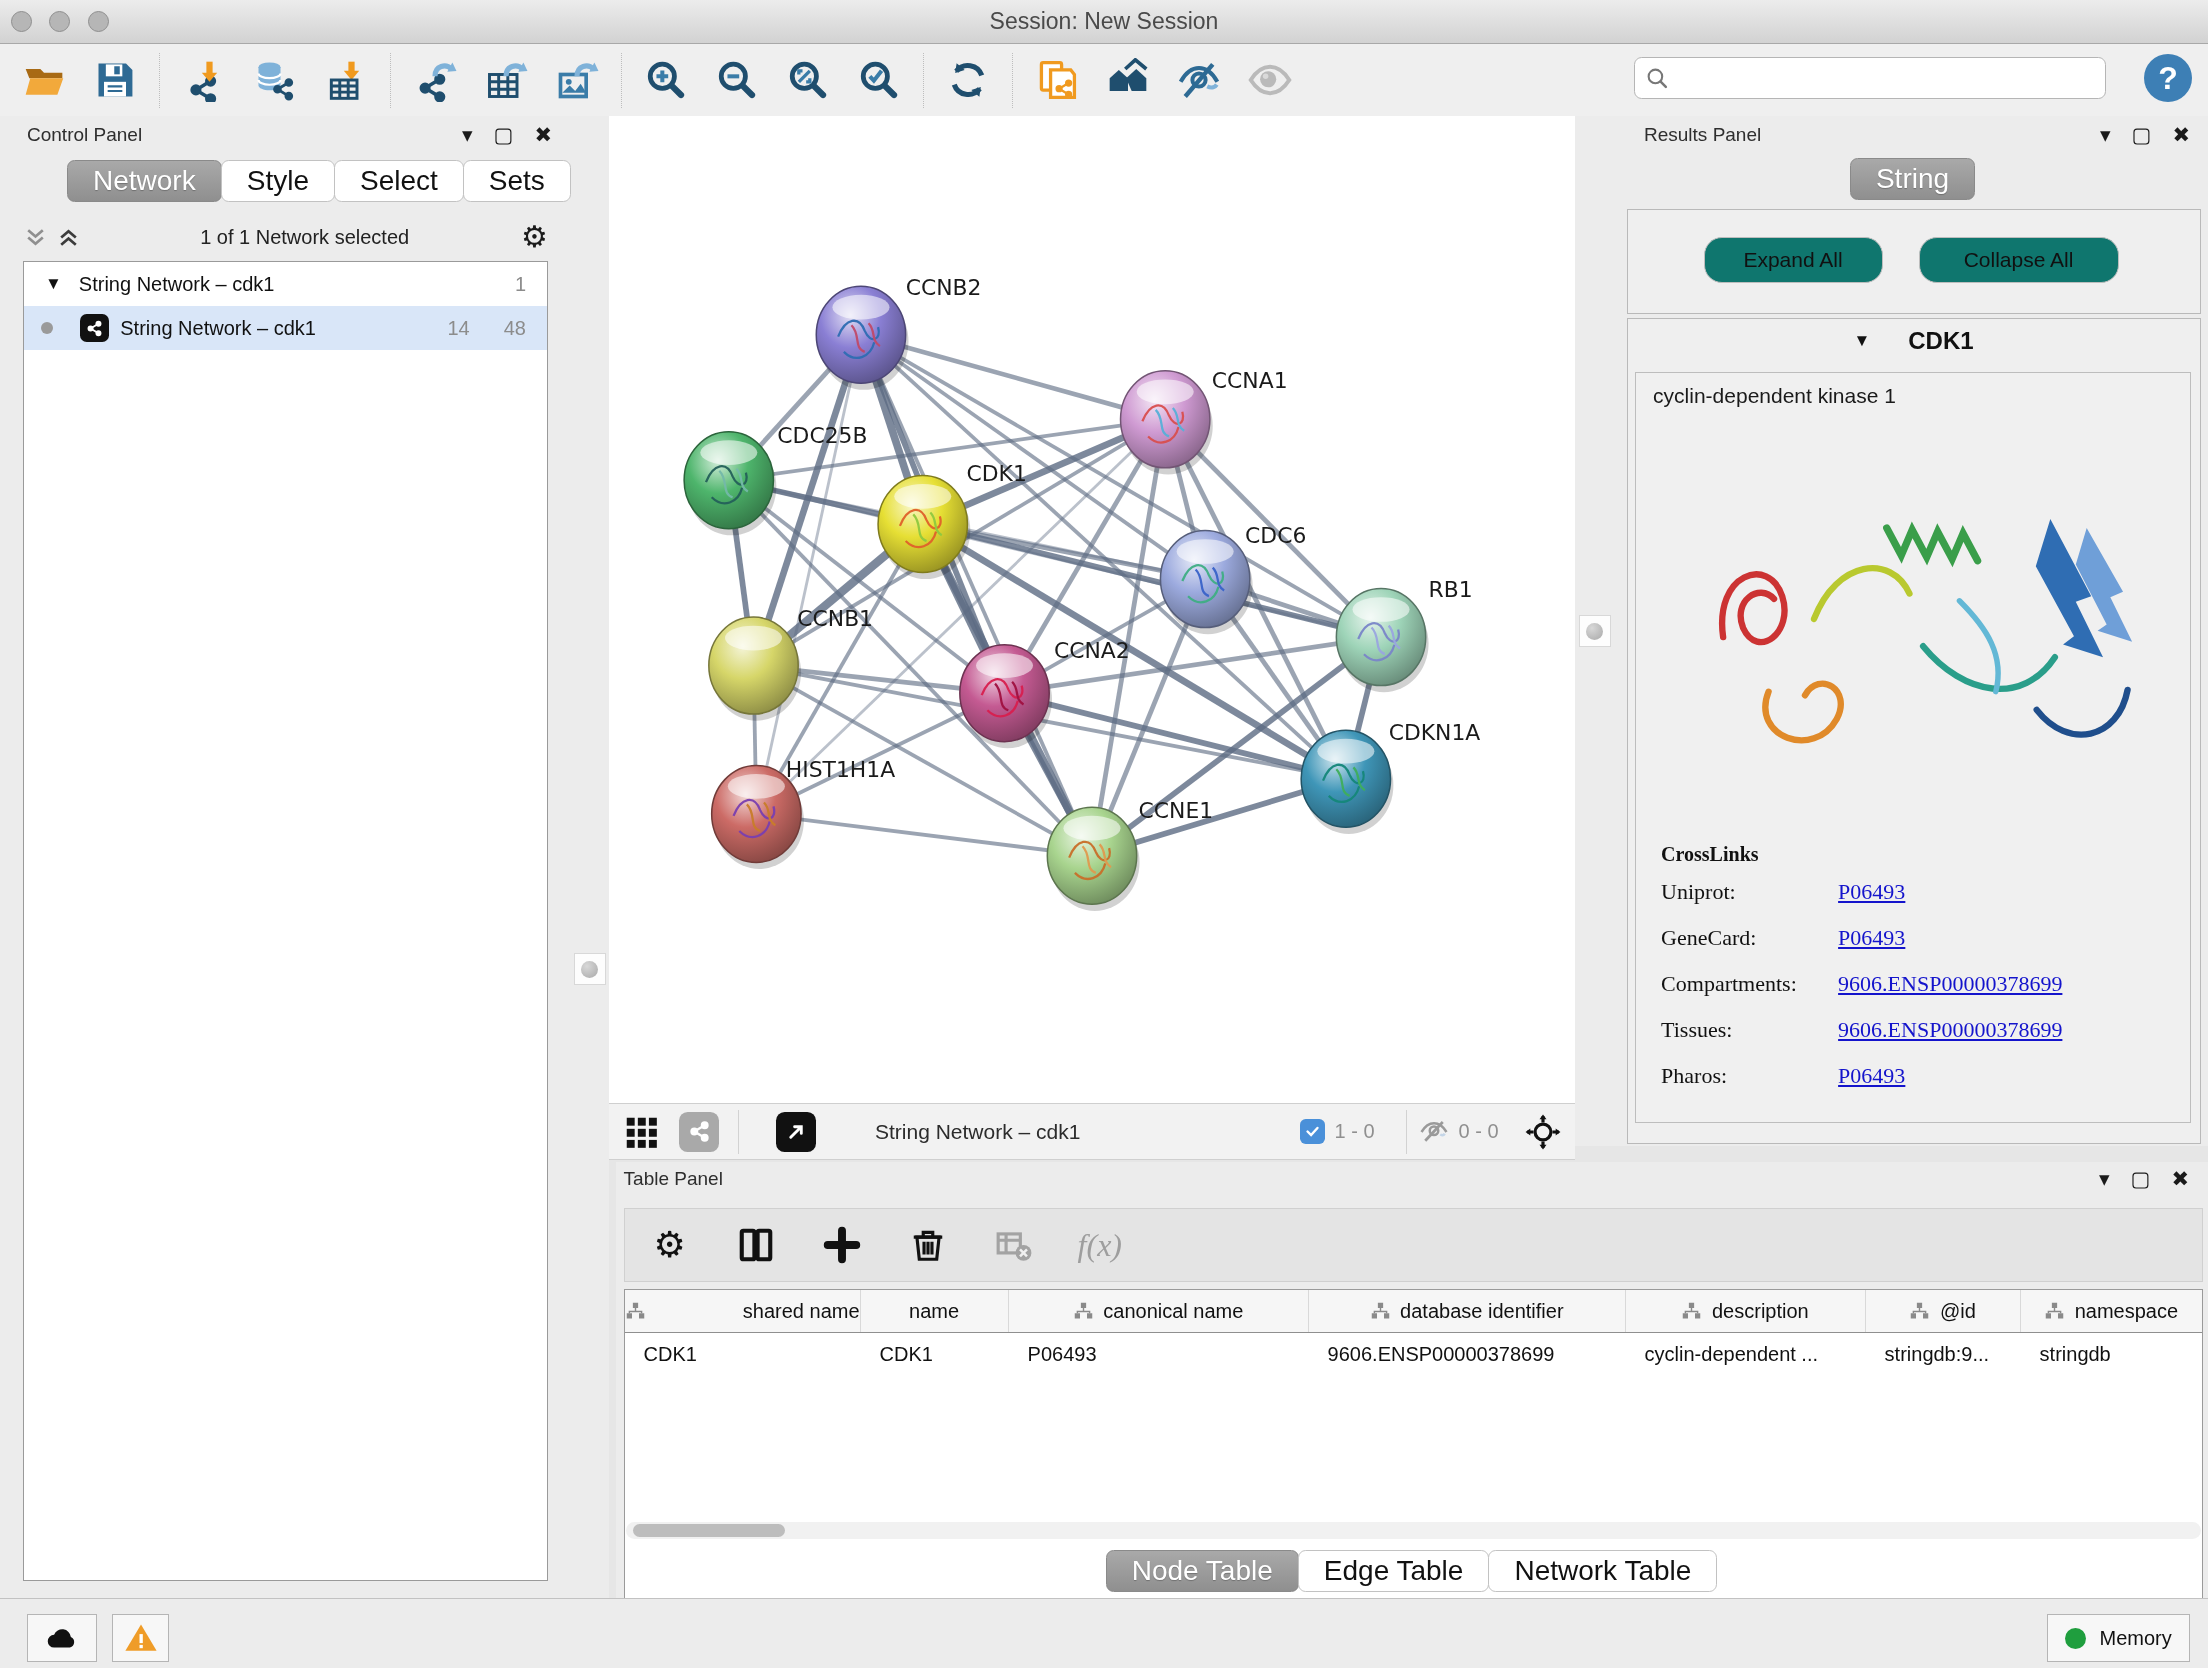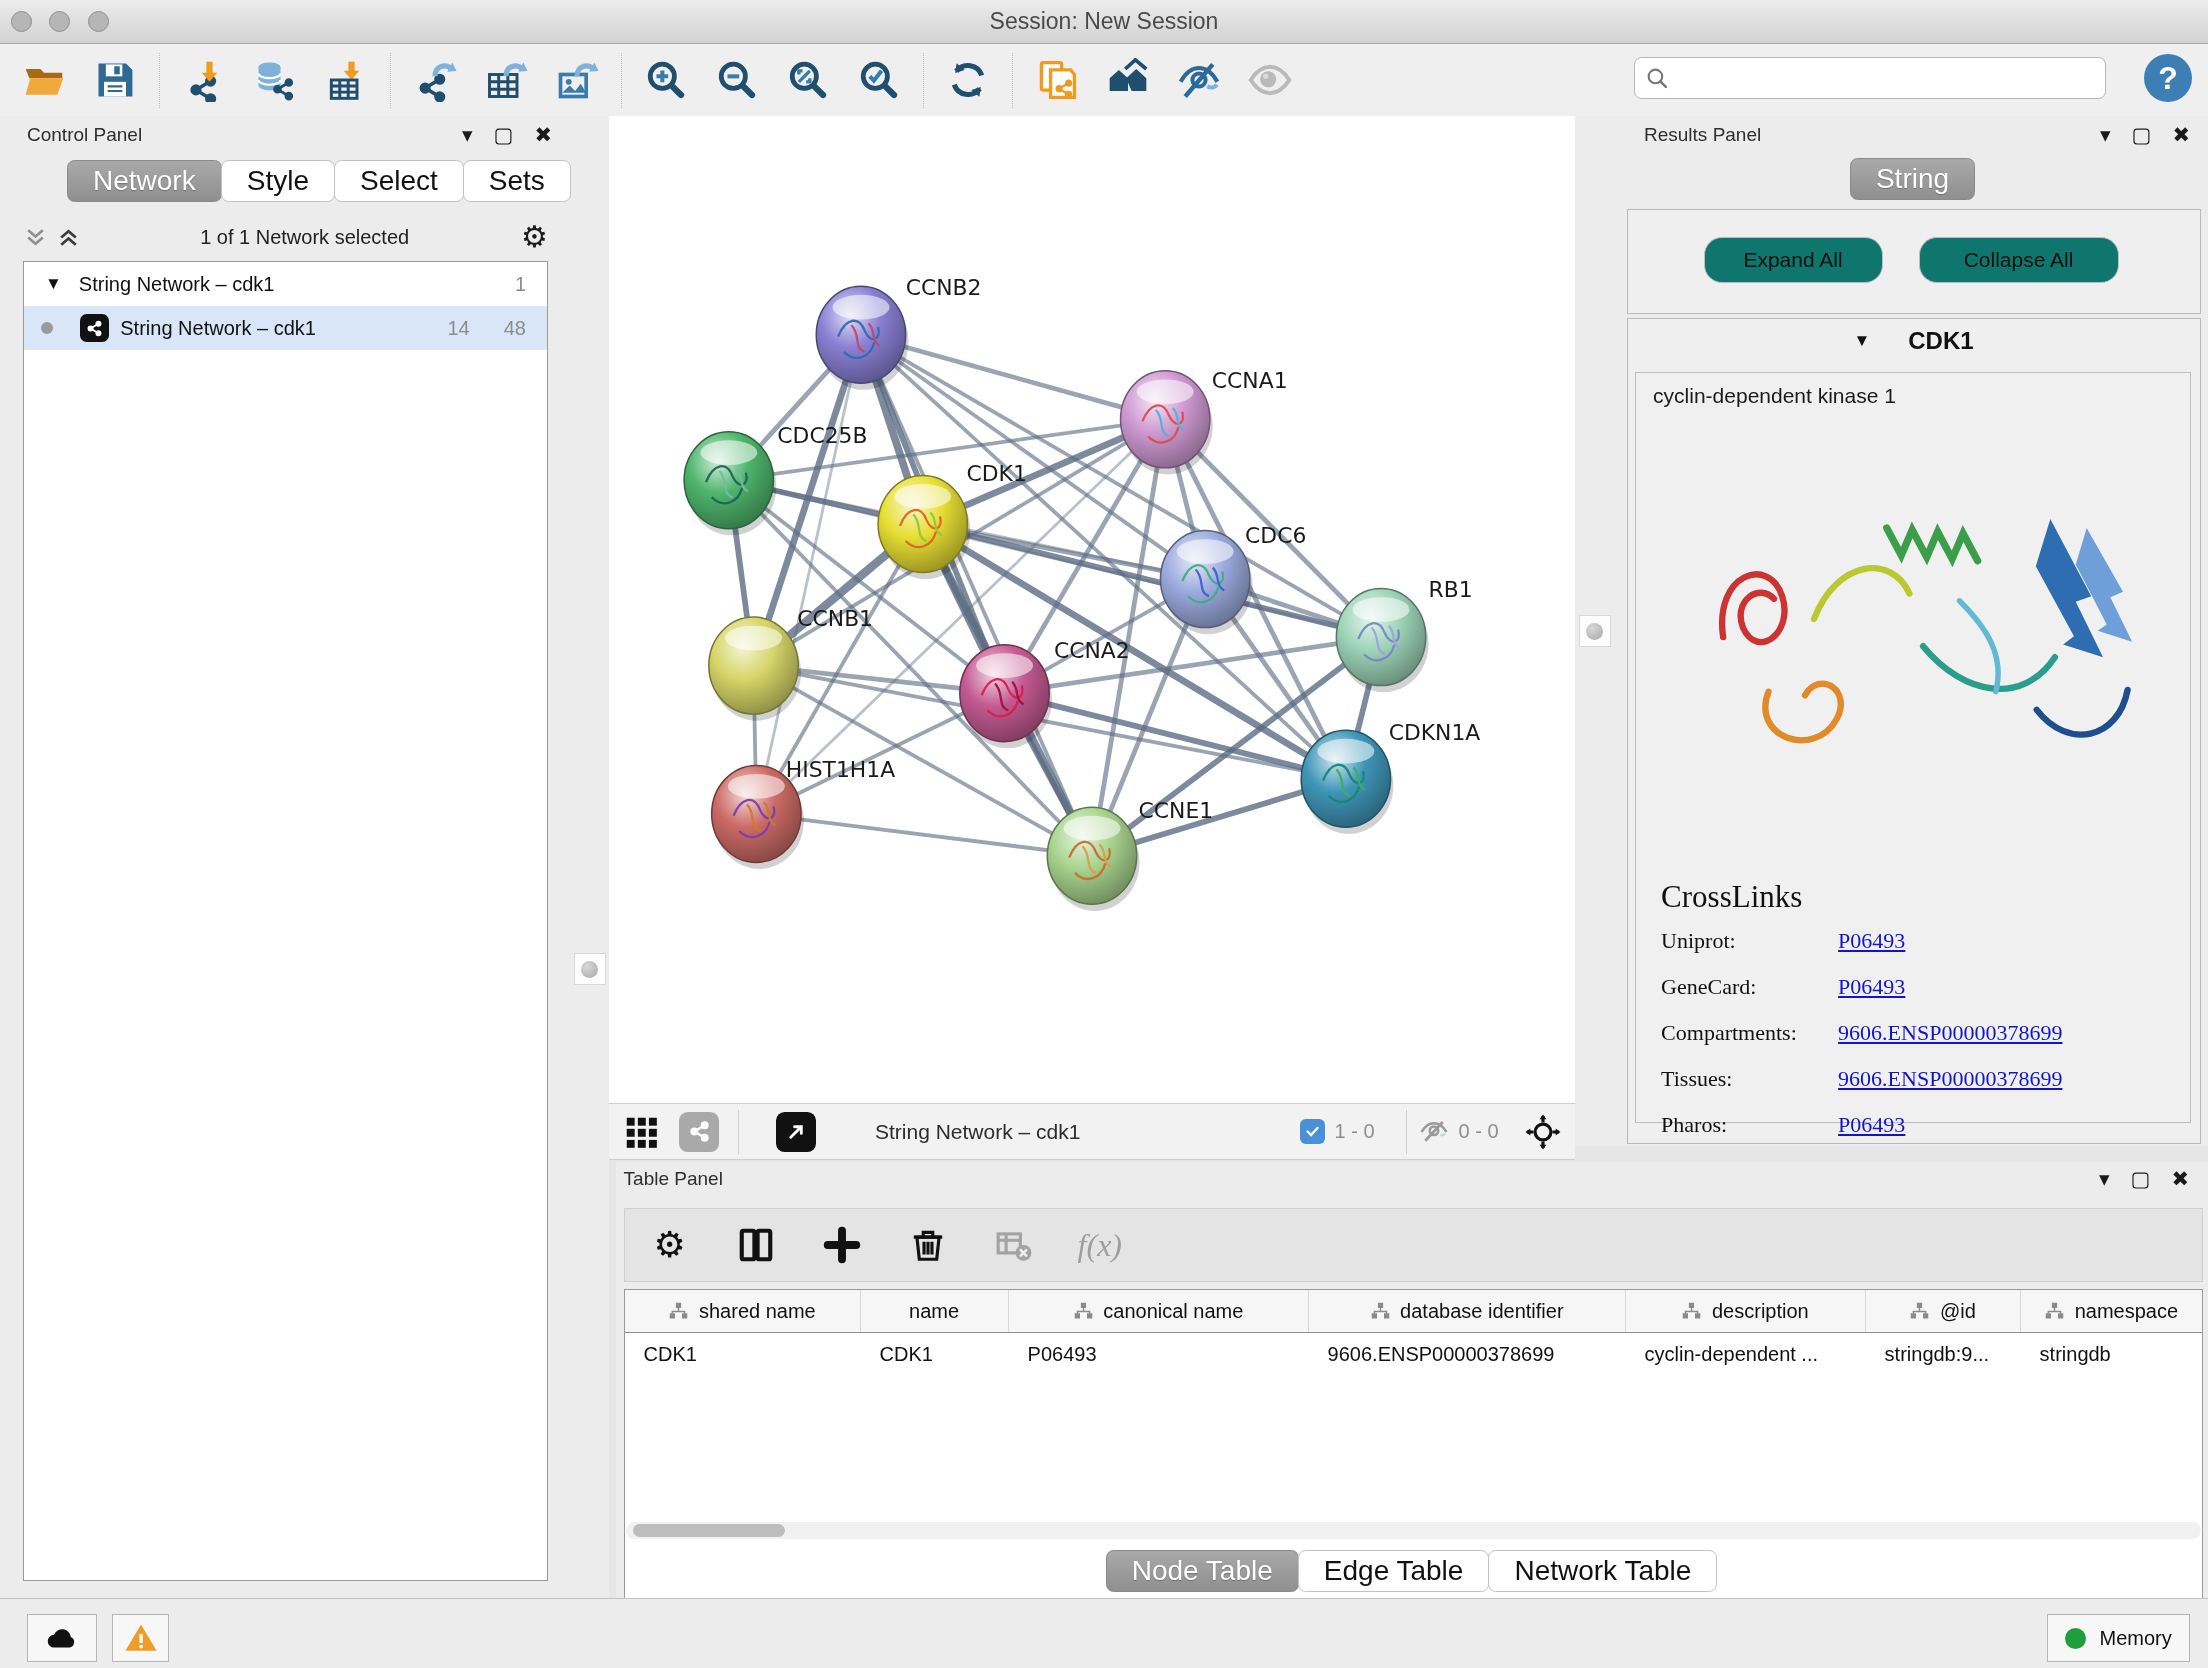--- a/index.html
+++ b/index.html
@@ -71,21 +71,21 @@
   .rp-btn{position:absolute;height:46px;background:#0f766e;border:1px solid #bdbdbd;border-radius:18px;
     font-size:21px;color:#111;display:flex;align-items:center;justify-content:center;box-sizing:border-box;}
   .rp-box2{position:absolute;left:9.5px;top:202px;width:574px;height:826px;background:#efefef;
     border:1px solid #b9b9b9;box-sizing:border-box;}
   .rp-prot-header{position:absolute;left:0;top:7.6px;width:100%;display:flex;align-items:center;justify-content:center;gap:38px;}
   .rp-prot-header .name{font-size:24px;font-weight:bold;color:#111;}
   .rp-inner{position:absolute;left:7.6px;top:53px;width:556px;height:751px;background:#f0f0f0;
     border:1px solid #bdbdbd;box-sizing:border-box;}
   .rp-desc{position:absolute;left:17px;top:11.4px;font-size:21px;color:#1a1a1a;}
   .crosslinks{position:absolute;left:25px;top:470px;font-family:"Liberation Serif",serif;color:#111;}
-  .crosslinks .clh{font-size:31px;font-weight:normal;margin-bottom:13.3px;margin-top:36px;}
+  .crosslinks .clh{font-size:20px;font-weight:bold;margin-bottom:13.3px;}
   .cl-row{display:flex;font-size:22px;margin-bottom:20px;}
   .cl-row .cl-label{width:177px;}
   .cl-row a{color:#1414cc;text-decoration:underline;}
   
   .table-panel{position:absolute;left:616px;top:1162px;width:1592px;height:436px;background:#ececec;}
   .tp-toolbar{position:absolute;left:7.6px;top:46px;width:1579px;height:74px;background:#e4e4e4;
     border:1px solid #d0d0d0;display:flex;align-items:center;gap:42px;padding-left:23px;box-sizing:border-box;}
   .tp-tool{display:flex;align-items:center;justify-content:center;width:44px;height:44px;}
   .tp-tool svg{width:38px;height:38px;}
   .tp-tool.disabled{opacity:.45;}
@@ -769,21 +769,21 @@
               <path d="M2 9h14M7 5v12"></path>
             </g>
             <circle cx="18" cy="17" r="5" fill="#555"></circle>
             <path d="M15.8 14.8l4.4 4.4M20.2 14.8l-4.4 4.4" stroke="#fff" stroke-width="1.6"></path>
           </svg>
       </span>
       <span class="fx">f(x)</span>
     </div>
     <div class="tp-table">
       <div class="tp-head" id="tp-head">
-          <div class="th" style="width: 236px;">
+          <div class="th" style="width: 236px; justify-content: space-between;">
             <svg width="21" height="21" viewBox="0 0 24 24">
               <g fill="#8a8a8a">
                 <rect x="9" y="2" width="6" height="6"></rect>
                 <rect x="2" y="14" width="6" height="6"></rect>
                 <rect x="16" y="14" width="6" height="6"></rect>
                 <path d="M12 8v4M5 14v-2h14v2" stroke="#8a8a8a" stroke-width="1.6" fill="none"></path>
               </g>
             </svg>
             <span>shared name</span>
           </div>

